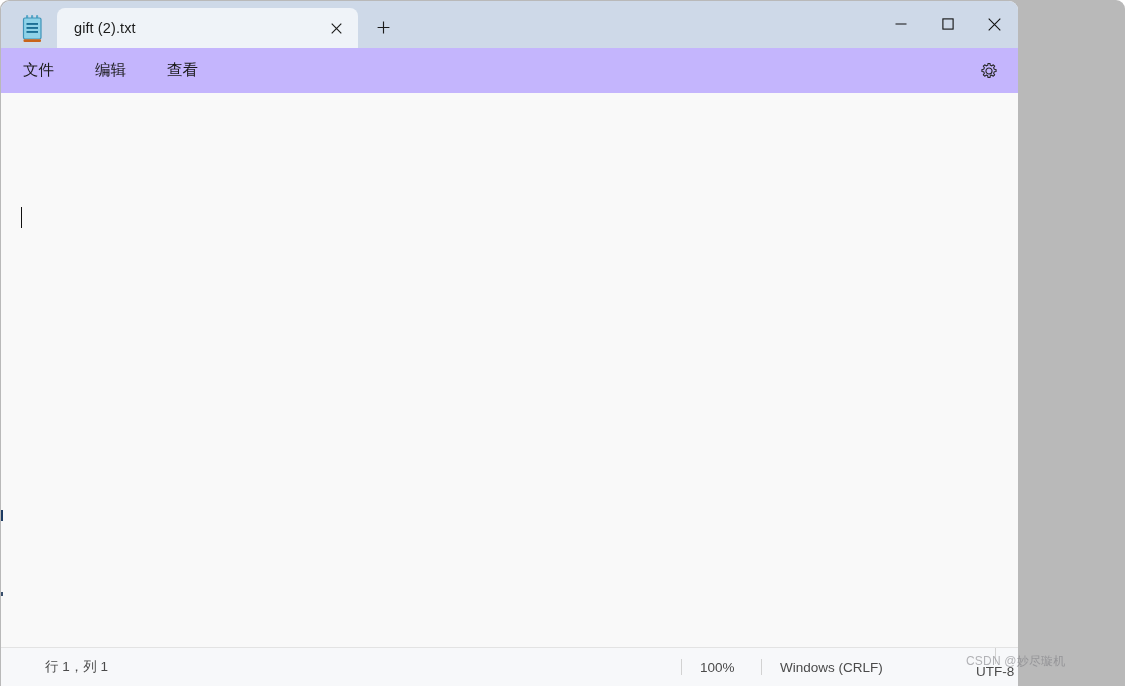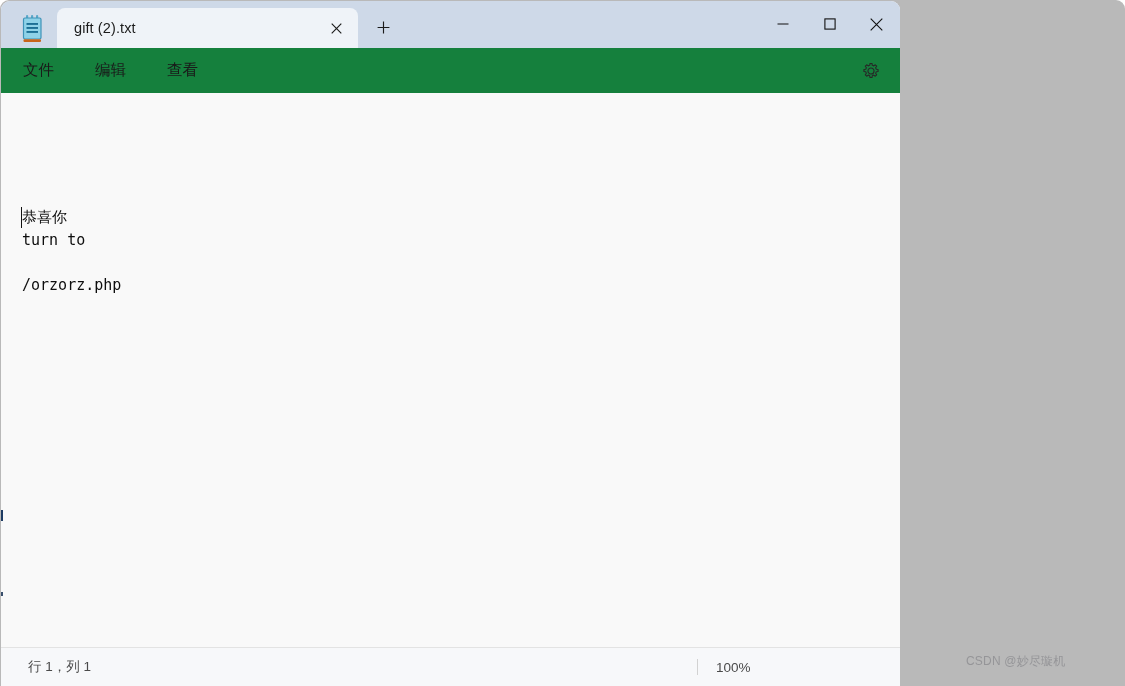--- a/index.html
+++ b/index.html
@@ -28,21 +28,21 @@
     width: 1125px; height: 686px;
     background: #b9b9b9;
     border-radius: 9px 9px 0 0;
   }
 
   
   #window {
     position: absolute;
     left: 1px;
     top: 1px;
-    width: 899px;
+    width: 1017px;
     height: 685px;
     border-radius: 9px 9px 0 0;
     overflow: hidden;
     background: #f9f9f9;
     display: flex;
     flex-direction: column;
   }
 
   
   #titlebar {
@@ -130,21 +130,21 @@
     display: flex;
     align-items: center;
     justify-content: center;
     cursor: default;
   }
 
   
   #menubar {
     position: relative;
     height: 45px;
-    background: #15803d;
+    background: #c4b5fd;
     flex: 0 0 auto;
     display: flex;
     align-items: center;
     padding-left: 13px;
     box-sizing: border-box;
   }
   .menu-item {
     font-size: 15.5px;
     color: #1a1a1a;
     padding: 4px 9px;
@@ -214,42 +214,42 @@
     flex: 0 0 auto;
     background: #f7f8fa;
     border-top: 1px solid #e3e3e3;
     display: flex;
     align-items: center;
     font-size: 13.5px;
     color: #4a4a4a;
   }
   #status-lineinfo {
     position: absolute;
-    left: 27px;
+    left: 44px;
     white-space: nowrap;
     text-align: right;
   }
   .status-right-group {
     position: absolute;
     display: flex;
     align-items: center;
     height: 100%;
   }
   .status-cell {
     position: relative;
     padding: 0 18px;
     white-space: nowrap;
     color: #4a4a4a;
   }
   .status-sep {
     width: 1px;
     height: 16px;
     background: #d2d2d2;
   }
-  #status-zoom { left: 667px; padding-left: 29px; }
+  #status-zoom { left: 651px; padding-left: 29px; }
   #status-eol  { left: 760px; }
   #status-enc  { left: 957px; flex-direction: column; }
 
   
   #watermark {
     position: absolute;
     left: 966px;
     top: 653px;
     font-size: 12px;
     color: rgba(120,120,125,0.55);
@@ -329,36 +329,36 @@
     <div id="settings-btn">
       <svg width="18" height="18" viewBox="0 0 20 20" xmlns="http://www.w3.org/2000/svg">
         <path d="M10 6.6 a3.4 3.4 0 1 0 0 6.8 a3.4 3.4 0 1 0 0 -6.8 z" fill="none" stroke="#272727" stroke-width="1.25"></path>
         <path d="M8.9 1.6 h2.2 l0.33 2.06 a6.6 6.6 0 0 1 1.62 0.67 l1.7 -1.2 l1.56 1.56 l-1.2 1.7 a6.6 6.6 0 0 1 0.67 1.62 l2.06 0.33 v2.2 l-2.06 0.33 a6.6 6.6 0 0 1 -0.67 1.62 l1.2 1.7 l-1.56 1.56 l-1.7 -1.2 a6.6 6.6 0 0 1 -1.62 0.67 l-0.33 2.06 h-2.2 l-0.33 -2.06 a6.6 6.6 0 0 1 -1.62 -0.67 l-1.7 1.2 l-1.56 -1.56 l1.2 -1.7 a6.6 6.6 0 0 1 -0.67 -1.62 l-2.06 -0.33 v-2.2 l2.06 -0.33 a6.6 6.6 0 0 1 0.67 -1.62 l-1.2 -1.7 l1.56 -1.56 l1.7 1.2 a6.6 6.6 0 0 1 1.62 -0.67 z" fill="none" stroke="#272727" stroke-width="1.25" stroke-linejoin="round"></path>
       </svg>
     </div>
   </div>
 
   <div id="editor-area">
     <div id="caret"></div>
-    <pre id="editor-text">恭喜你
-turn to
-
-/orzorz.php</pre>
     <div id="edge-artifact-1"></div>
     <div id="edge-artifact-2"></div>
   </div>
 
   <div id="statusbar">
     <div id="status-lineinfo">行 1，列 1</div>
 
     <div class="status-right-group" id="status-zoom">
       <div class="status-sep"></div>
       <div class="status-cell">100%</div>
     </div>
 
+    <div class="status-right-group" id="status-eol">
+      <div class="status-sep"></div>
+      <div class="status-cell">Windows (CRLF)</div>
+    </div>
 
     <div class="status-right-group" id="status-enc">
       <div class="status-sep"></div>
       <div class="status-cell">UTF-8</div>
     </div>
   </div>
 
 </div>
 
 <div id="watermark">CSDN @妙尽璇机</div>

